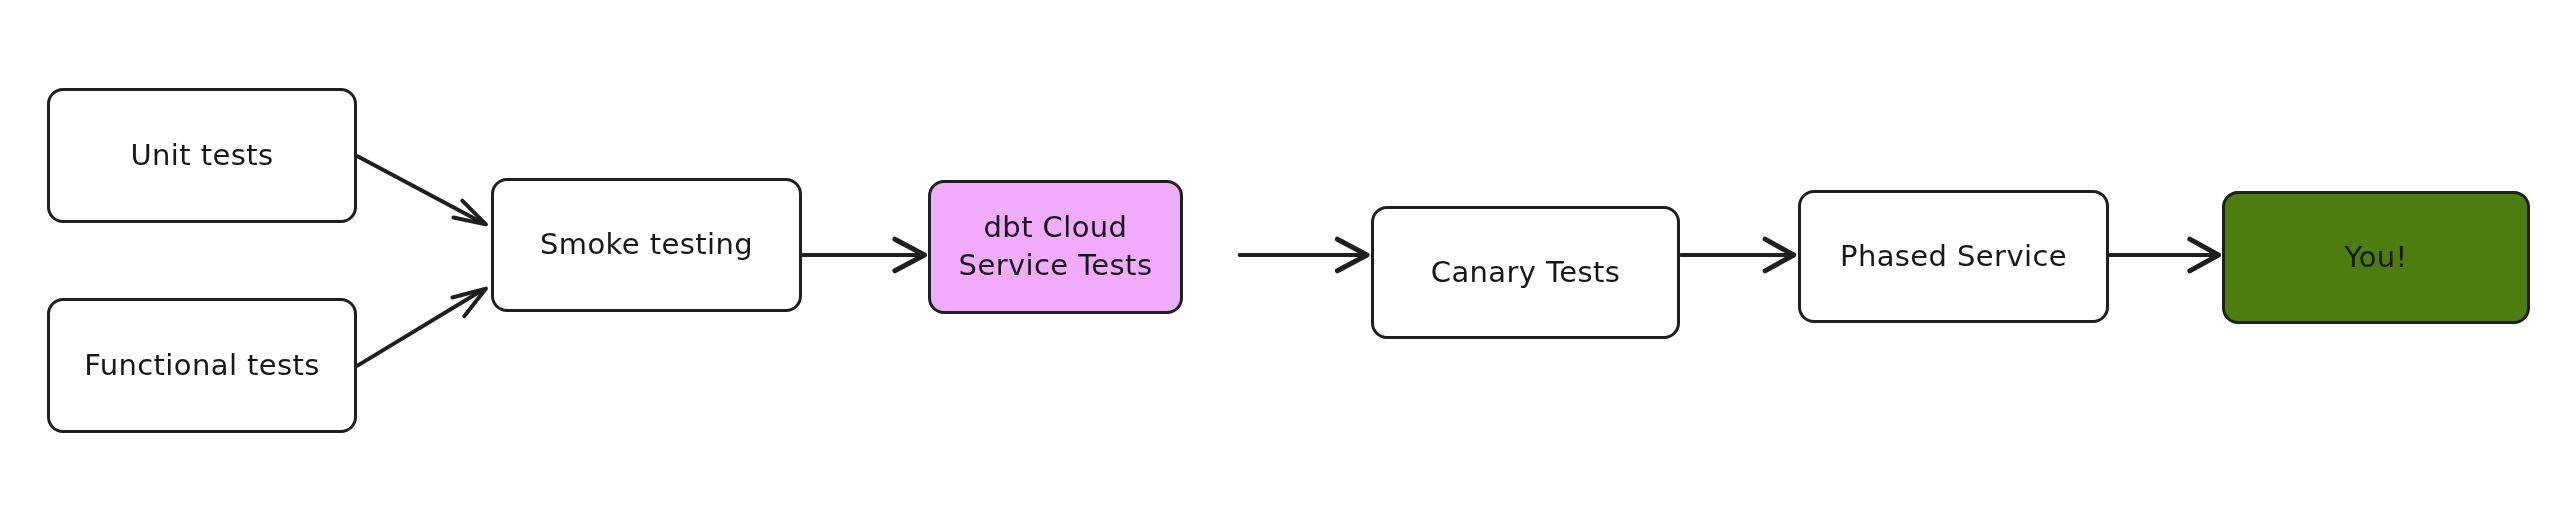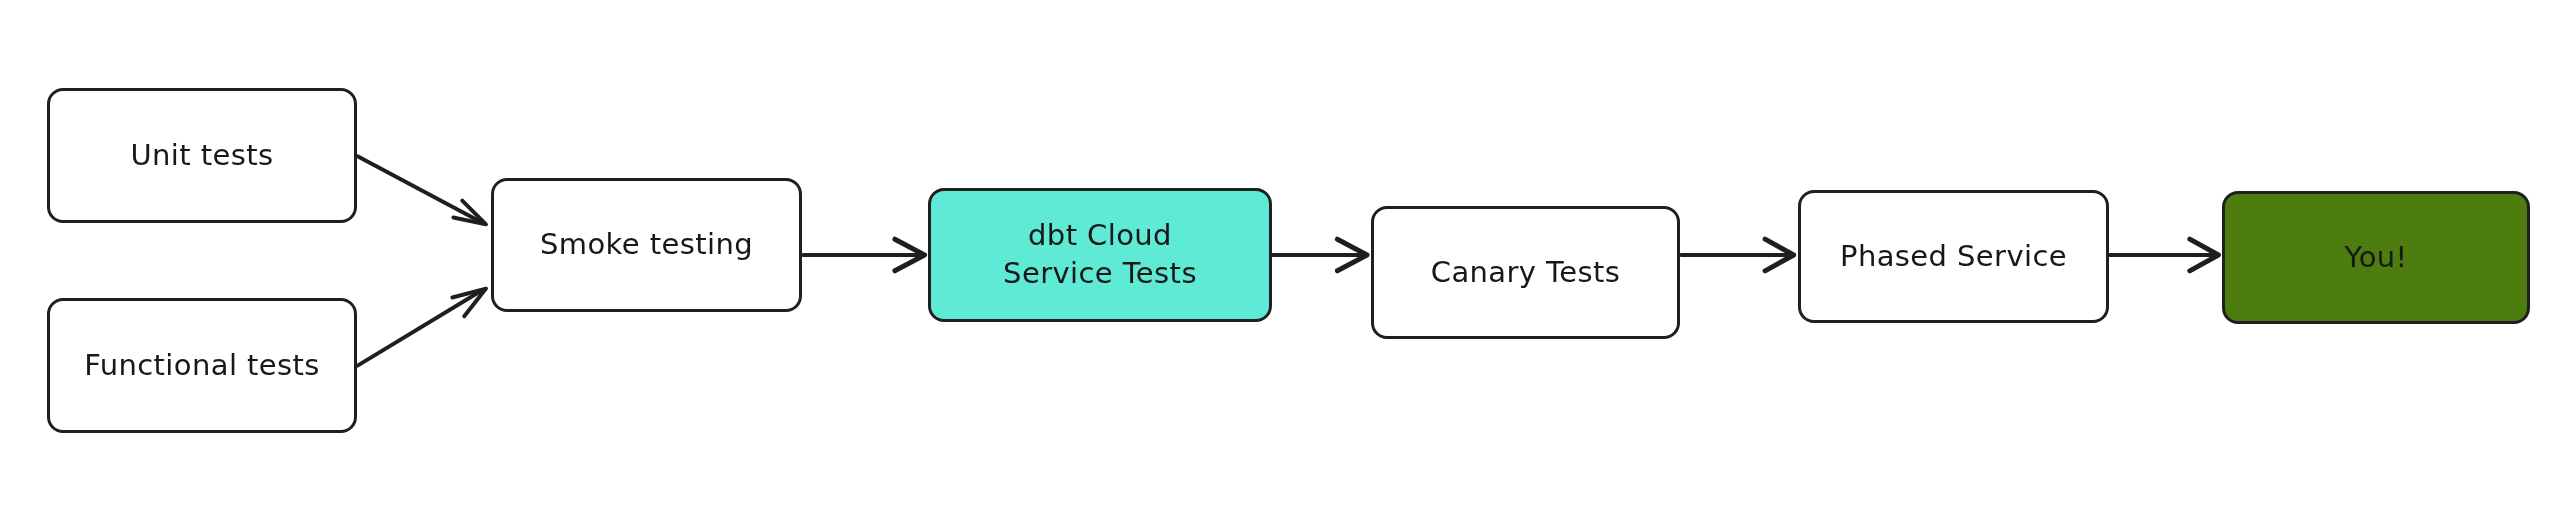--- a/index.html
+++ b/index.html
@@ -91,21 +91,21 @@
   </div>
 
   <div class="node" id="node-unit-tests" style="left: 47px; top: 88px; width: 310px; height: 135px; border-color: rgb(31, 31, 31); background: rgb(255, 255, 255);">
     <span class="node-label" style="color: rgb(24, 24, 24);">Unit tests</span>
   </div>
 
   <div class="node" id="node-smoke-testing" style="left: 491px; top: 178px; width: 311px; height: 134px; border-color: rgb(31, 31, 31); background: rgb(255, 255, 255);">
     <span class="node-label" style="color: rgb(24, 24, 24);">Smoke testing</span>
   </div>
 
-  <div class="node" id="node-dbt-cloud-service-tests" style="left: 928px; top: 188px; width: 344px; height: 134px; border-color: rgb(31, 31, 31); background: #5eead4;">
+  <div class="node" id="node-dbt-cloud-service-tests" style="left: 928px; top: 180px; width: 255px; height: 134px; border-color: rgb(31, 31, 31); background: #f0abfc;">
     <span class="node-label" style="color: rgb(24, 24, 24);">dbt Cloud
 Service Tests</span>
   </div>
 
   <div class="node" id="node-canary-tests" style="left: 1371px; top: 206px; width: 309px; height: 133px; border-color: rgb(31, 31, 31); background: rgb(255, 255, 255);">
     <span class="node-label" style="color: rgb(24, 24, 24);">Canary Tests</span>
   </div>
 
   <div class="node" id="node-phased-rollout" style="left: 1798px; top: 190px; width: 311px; height: 133px; border-color: rgb(31, 31, 31); background: rgb(255, 255, 255);">
     <span class="node-label" style="color: rgb(24, 24, 24);">Phased Service</span>

